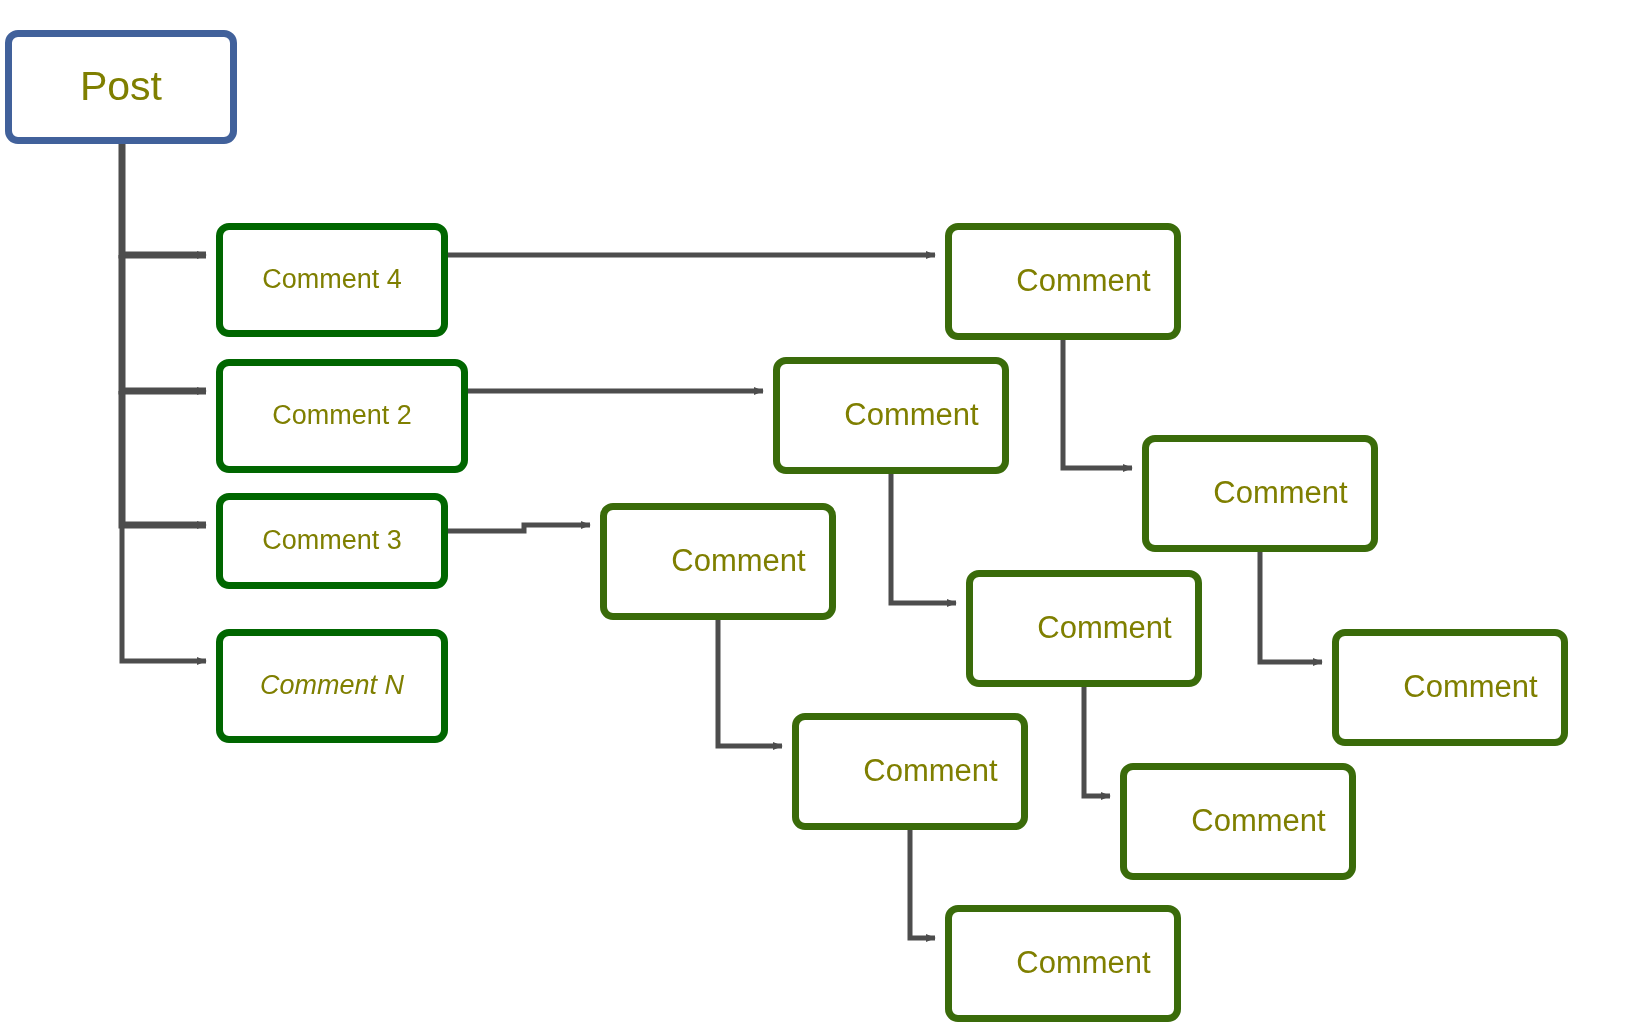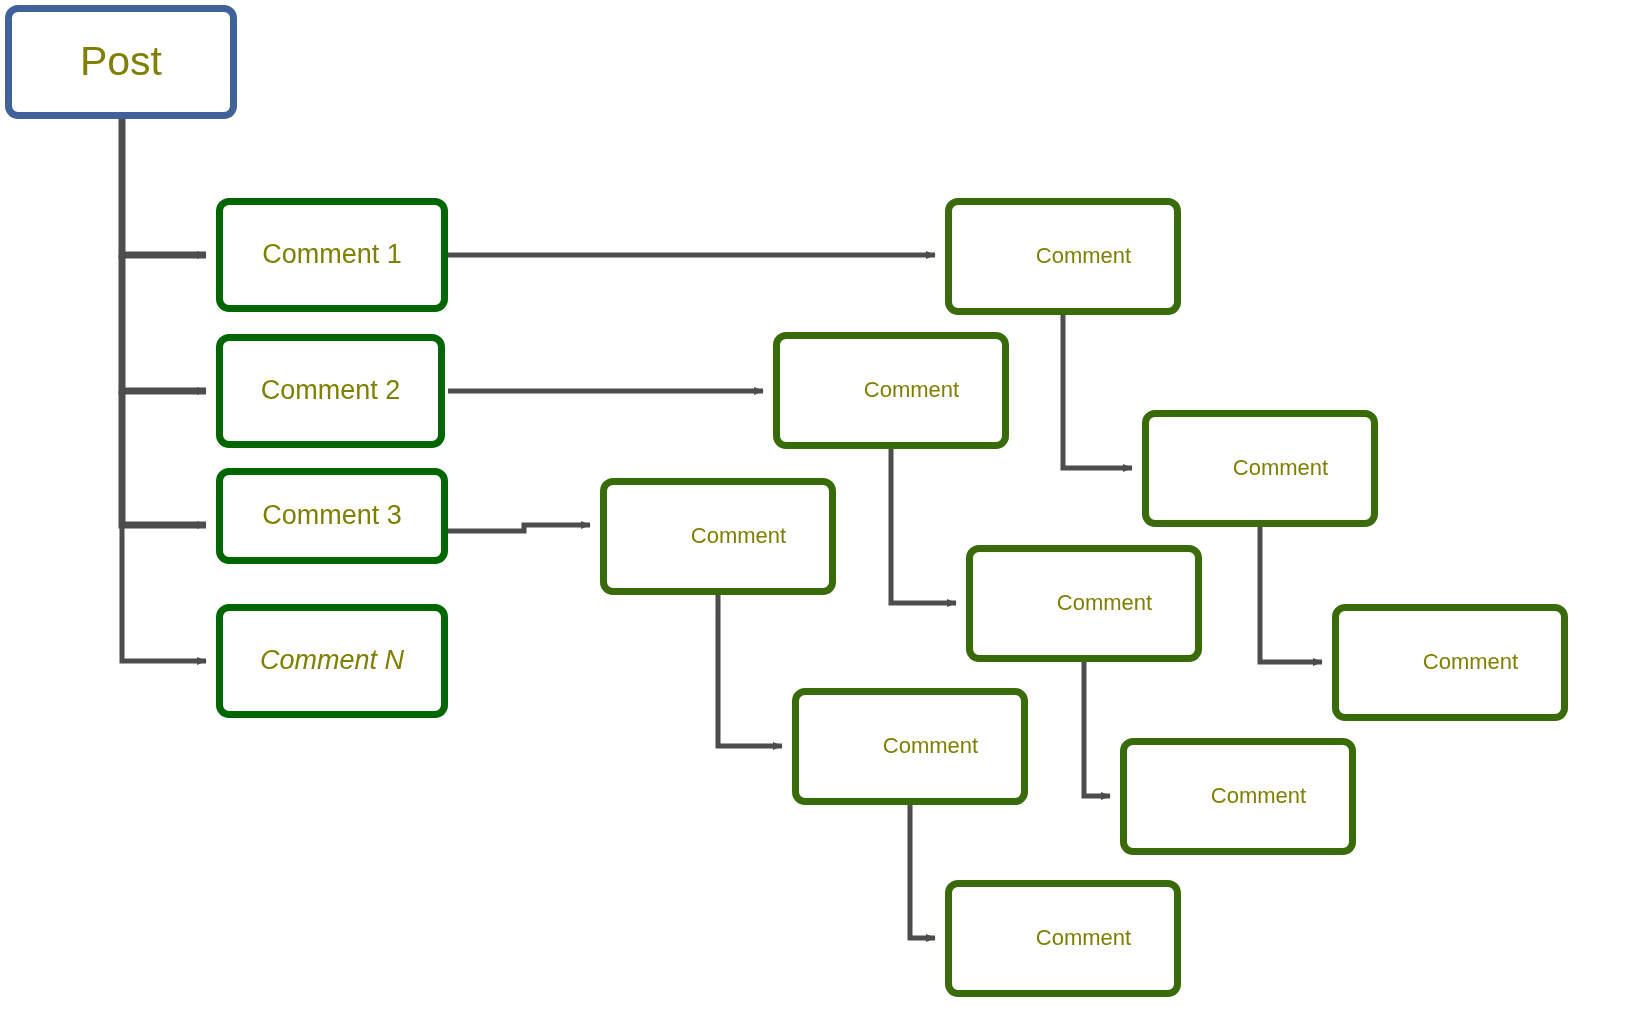--- a/index.html
+++ b/index.html
@@ -31,35 +31,36 @@
     background: #ffffff;
     border-style: solid;
     border-radius: 13px;
     display: flex;
     align-items: center;
     justify-content: center;
     text-align: center;
     color: #7f7f00;
     white-space: nowrap;
     line-height: 1.1;
+    margin-top: 25px;
   }
   .node.root {
     border-width: 7px;
     border-color: #41619b;
     font-size: 41px;
   }
   .node.primary {
     border-width: 7px;
     border-color: #006600;
     font-size: 27px;
   }
   .node.reply {
     border-width: 7px;
     border-color: #3a6b0a;
-    font-size: 22px;
+    font-size: 31px;
     padding-left: 41px;
   }
   .node-label {
     display: block;
   }
 </style>
 </head>
 <body>
 
 <div id="canvas">
@@ -114,24 +115,24 @@
     <g>
       <path d="M910,805 L910,938 L935,938" fill="none" stroke="#4d4d4d" stroke-width="5" marker-end="url(#arrowhead)"></path>
     </g>
   </svg>
 
   <div class="node root" style="left:5px; top:5px; width:232px; height:114px;">
     <span class="node-label">Post</span>
   </div>
 
   <div class="node primary" style="left:216px; top:198px; width:232px; height:114px;">
-    <span class="node-label">Comment 1</span>
+    <span class="node-label">Comment 4</span>
   </div>
 
-  <div class="node primary" style="left:216px; top:334px; width:229px; height:114px;">
+  <div class="node primary" style="left:216px; top:334px; width:252px; height:114px;">
     <span class="node-label">Comment 2</span>
   </div>
 
   <div class="node primary" style="left:216px; top:468px; width:232px; height:96px;">
     <span class="node-label">Comment 3</span>
   </div>
 
   <div class="node primary" style="left:216px; top:604px; width:232px; height:114px;font-style:italic;">
     <span class="node-label">Comment N</span>
   </div>

